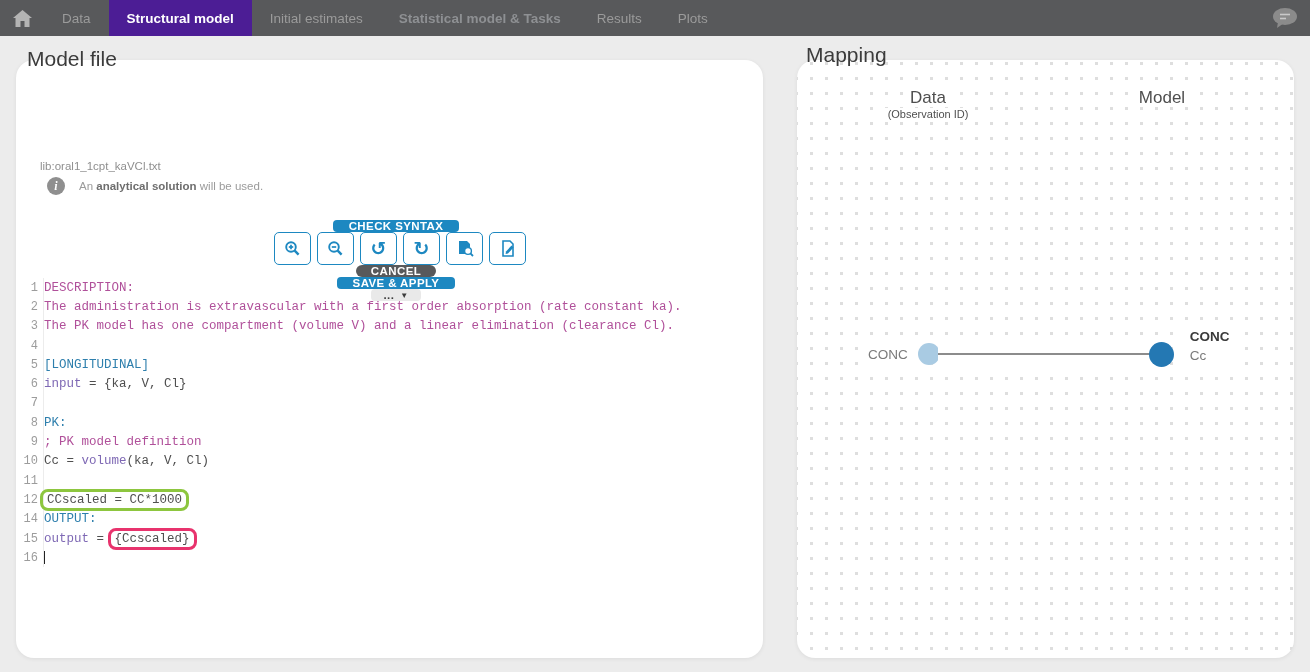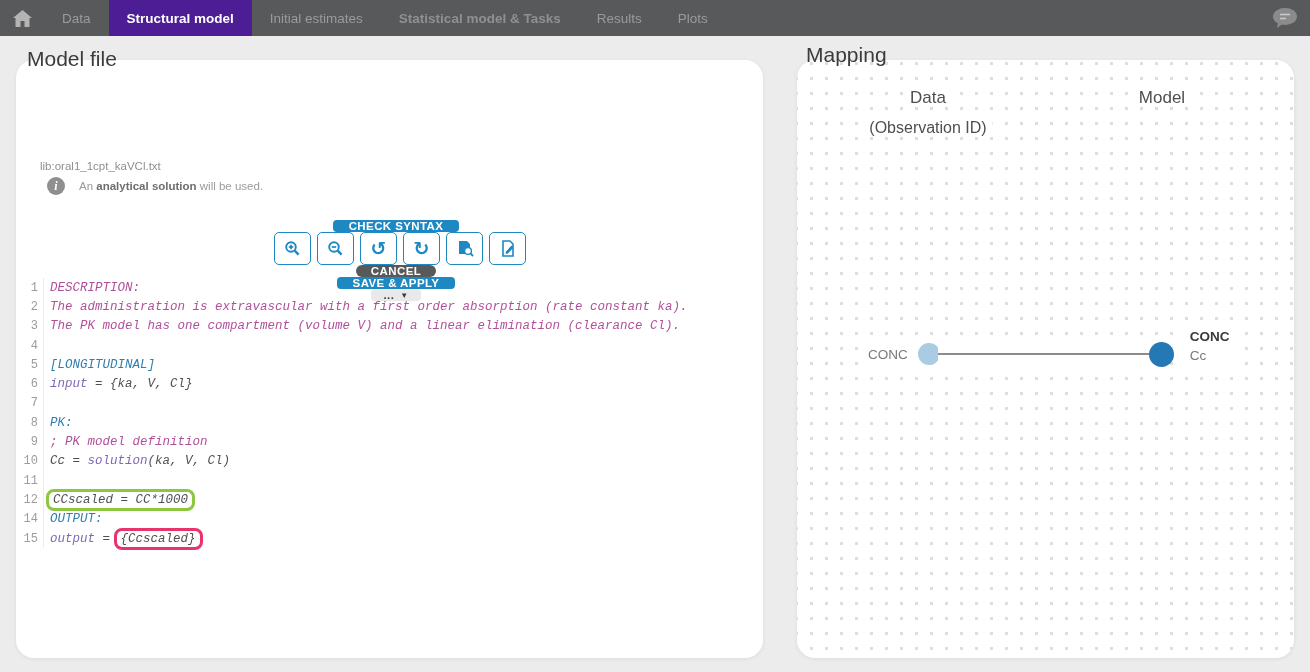--- a/index.html
+++ b/index.html
@@ -56,36 +56,36 @@
   .spacer { flex:1; }
   .gap7 { width:7px; }
 
   
   .editor { position:absolute; left:0; top:218px; width:747px; bottom:0;
             font-family:"Liberation Mono", monospace; font-size:12.5px; cursor:text; }
   .code-row { display:flex; height:19.3px; align-items:center; }
   .gutter { width:28px; flex:none; text-align:right; padding-right:5px; color:#9c9c9c;
             font-size:12px; border-right:1px solid #ececec; align-self:stretch;
             display:flex; align-items:center; justify-content:flex-end; }
-  .code-text { margin-left:6px; white-space:pre; color:#4f4f4f;font-style:italic; }
+  .code-text { white-space:pre; color:#4f4f4f; }
   .tok-comment { color:#b0509a; }
   .tok-section { color:#2e7fad; }
   .tok-keyword { color:#7e68b4; }
   .tok-plain   { color:#4f4f4f; }
   .hl { display:inline-block; border-radius:8px; padding:0 4px; margin:0 -4px; line-height:16px; }
   .hl-green { border:3px solid #8dc63f; }
   .hl-red   { border:3px solid #e8336d; }
   .cursor-bar { display:inline-block; width:1px; height:13px; background:#222;
                 vertical-align:middle; }
 
   
   .map-header { position:absolute; transform:translateX(-50%); text-align:center;
                 color:#4f4f4f; z-index:2; }
   .map-header .h1 { font-size:17px; }
-  .map-header .h2 { font-size:16px; margin-top:11px; }
+  .map-header .h2 { font-size:11px; margin-top:0; }
   .map-header .pad { background:#ffffff; padding:0 6px; }
 
   .connector { position:absolute; left:858px; top:330px; height:48px;
                display:flex; align-items:center; z-index:2; }
   .conn-label { background:#ffffff; color:#7a7a7a; font-size:13.5px; padding:6px 10px; }
   .dot { border-radius:50%; flex:none; cursor:pointer; }
   .dot-light { width:22px; height:22px; background:#a9cbe3; }
   .dot-dark  { width:25px; height:25px; background:#2478b3; }
   .conn-line { width:213px; height:22px; background:#ffffff; flex:none;
                display:flex; align-items:center; margin:0 -2px; }
@@ -226,37 +226,41 @@
         <div class="code-row">
           <div class="gutter">8</div>
           <div class="code-text"><span class="tok-section">PK:</span></div>
         </div>
         <div class="code-row">
           <div class="gutter">9</div>
           <div class="code-text"><span class="tok-comment">; PK model definition</span></div>
         </div>
         <div class="code-row">
           <div class="gutter">10</div>
-          <div class="code-text"><span class="tok-plain">Cc = </span><span class="tok-keyword">solution</span><span class="tok-plain">(ka, V, Cl)</span></div>
+          <div class="code-text"><span class="tok-plain">Cc = </span><span class="tok-keyword">volume</span><span class="tok-plain">(ka, V, Cl)</span></div>
         </div>
         <div class="code-row">
           <div class="gutter">11</div>
           <div class="code-text"></div>
         </div>
         <div class="code-row">
           <div class="gutter">12</div>
           <div class="code-text"><span class="tok-plain hl hl-green">CCscaled = CC*1000</span></div>
         </div>
         <div class="code-row">
           <div class="gutter">14</div>
           <div class="code-text"><span class="tok-section">OUTPUT:</span></div>
         </div>
         <div class="code-row">
           <div class="gutter">15</div>
           <div class="code-text"><span class="tok-keyword">output</span><span class="tok-plain"> = </span><span class="tok-plain hl hl-red">{Ccscaled}</span></div>
+        </div>
+        <div class="code-row">
+          <div class="gutter">16</div>
+          <div class="code-text"><span class="cursor-bar"></span></div>
         </div>
       </div>
   </div>
 
   <div class="card-title" id="mapping-title">Mapping</div>
   <div class="card" id="mapping-card">
     <div class="map-header" style="left:131px; top:28px;">
       <div class="h1"><span class="pad">Data</span></div>
       <div class="h2"><span class="pad">(Observation ID)</span></div>
     </div>

